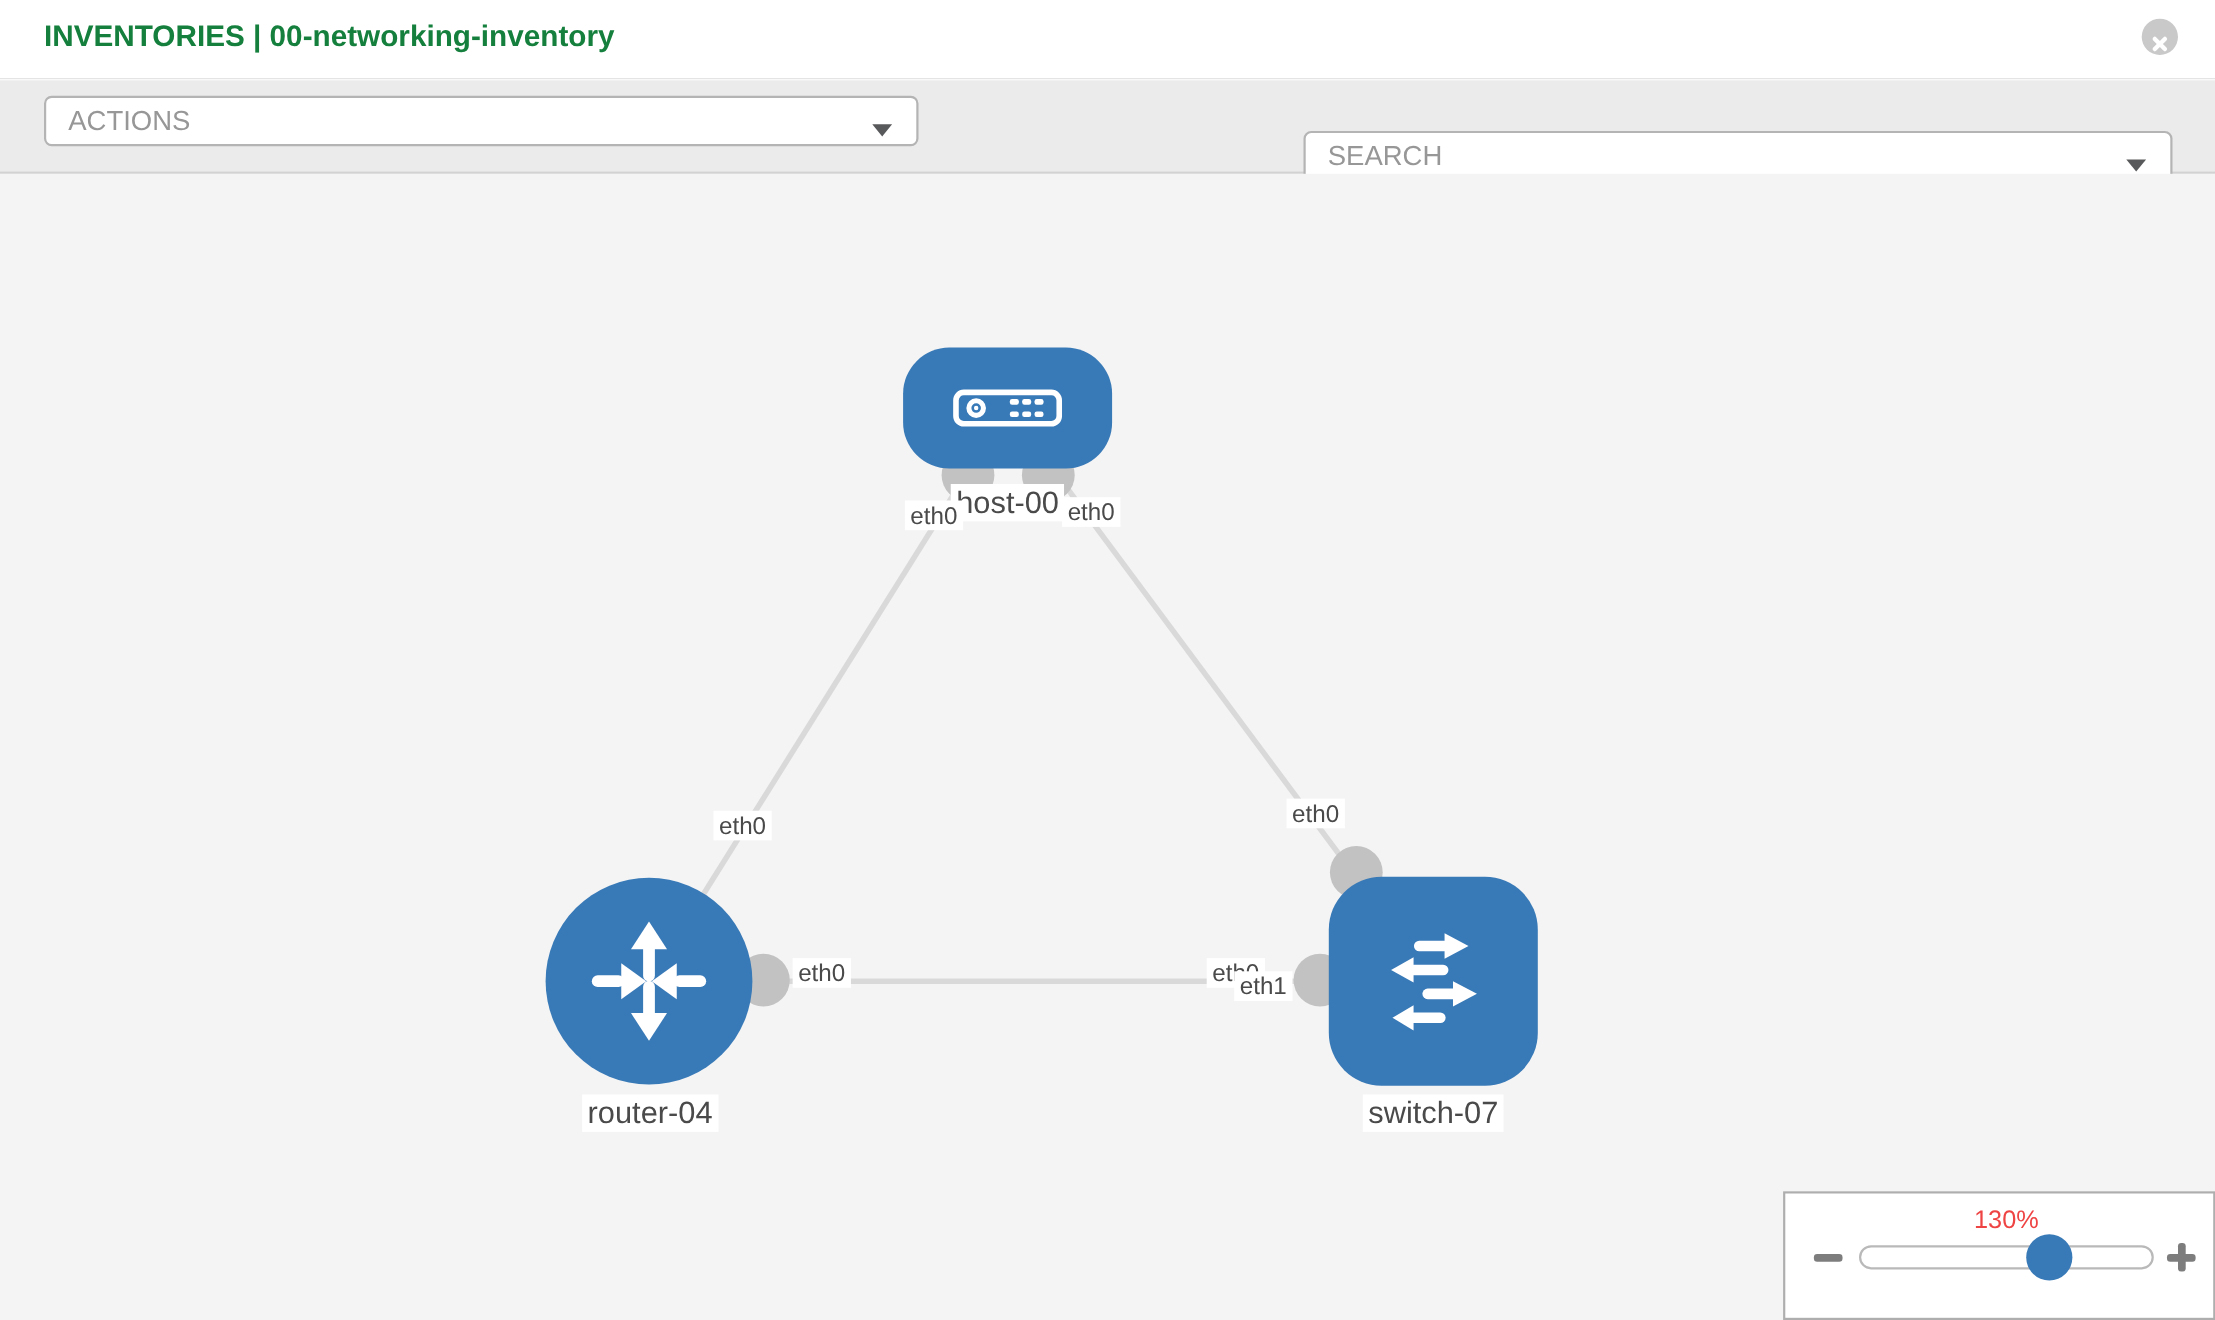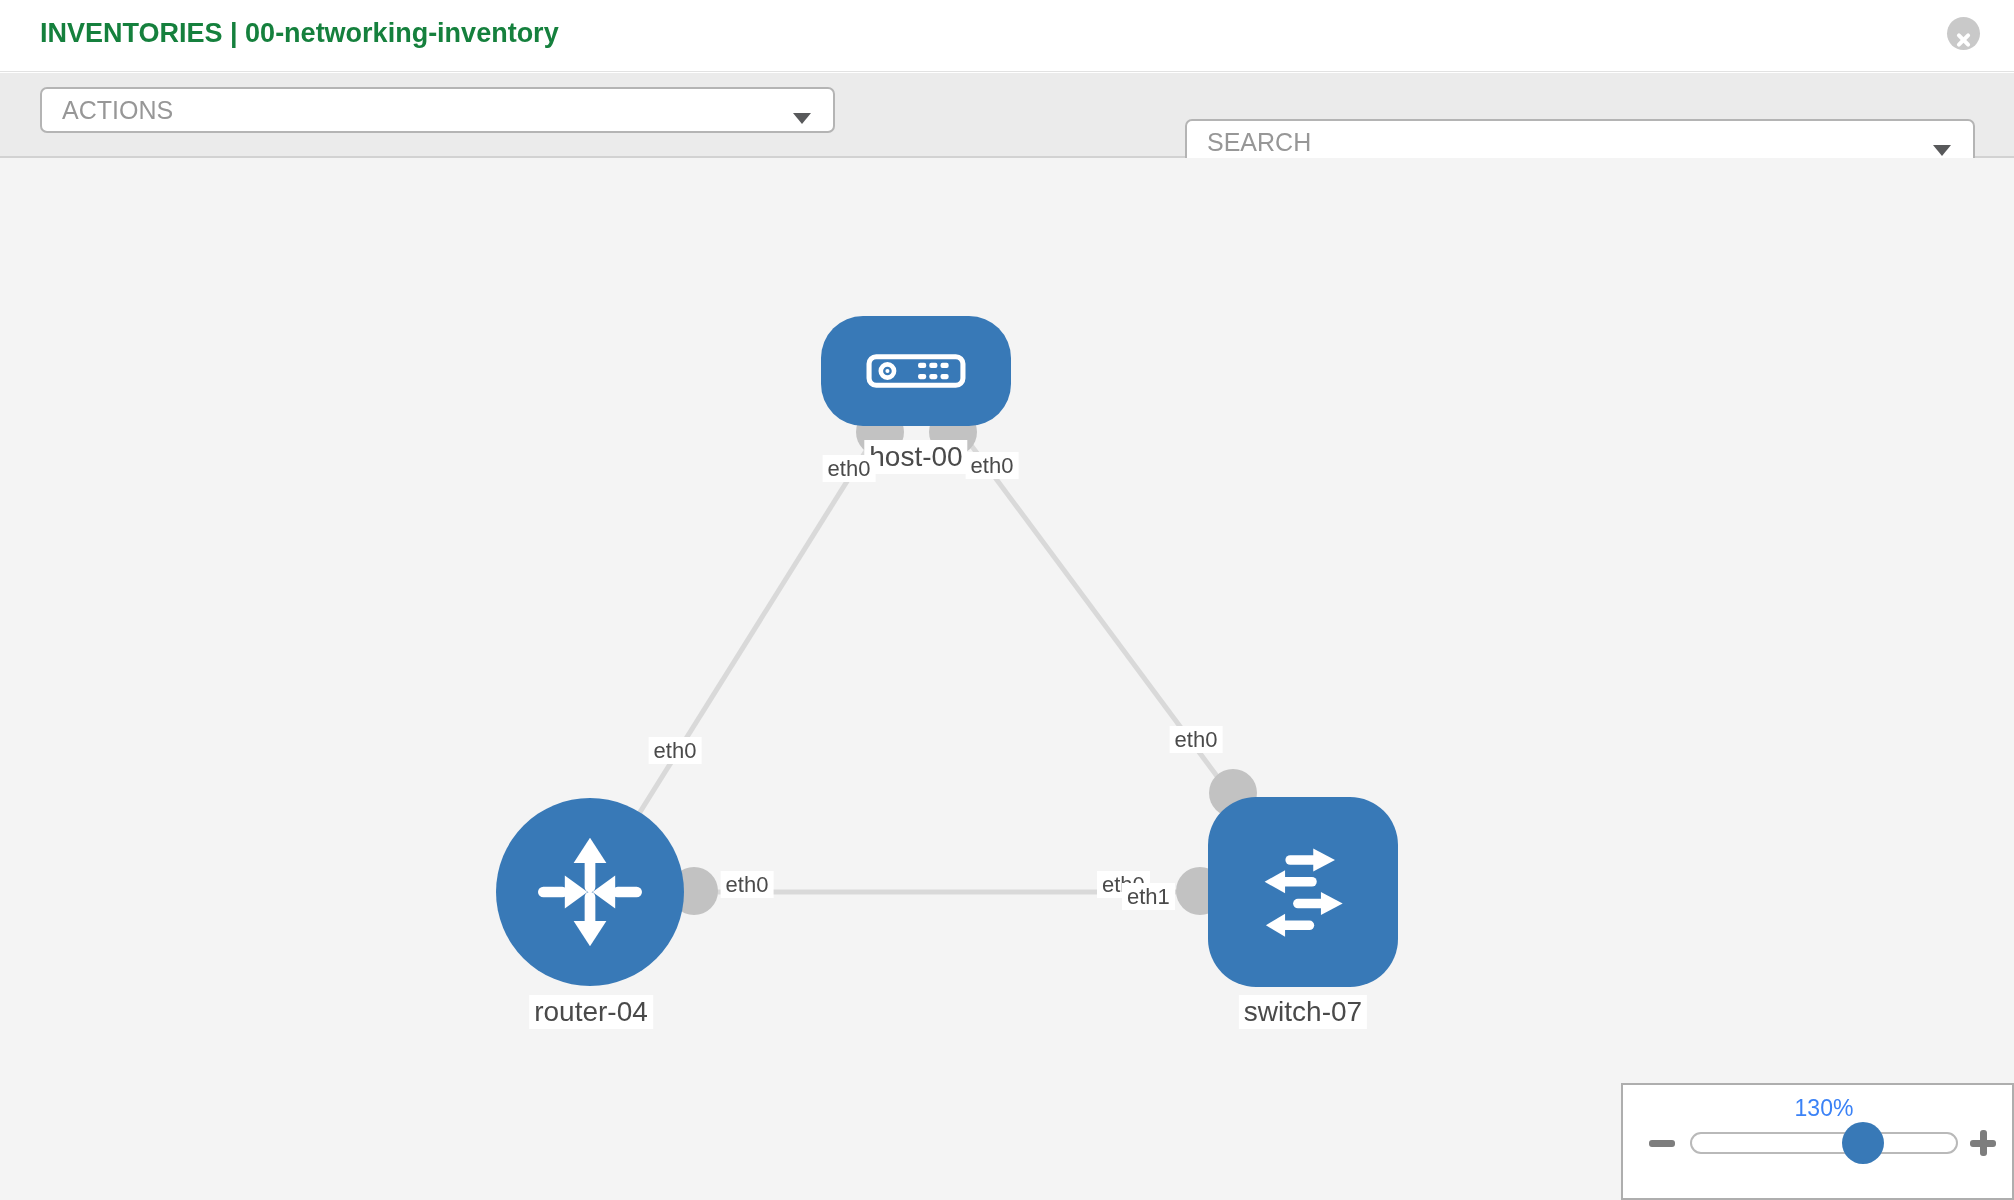--- a/index.html
+++ b/index.html
@@ -48,21 +48,21 @@
   .chip { position:absolute; background:#fff; color:#4a4a4a; line-height:1.15;
           padding:1px 5px; white-space:nowrap; }
   .node-label { font-size:28px; transform:translateX(-50%); }
   .if-label   { font-size:22px; }
   .centered   { transform:translateX(-50%); }
 
   
   .zoom-panel { position:absolute; left:1621px; top:925px; width:393px; height:117px;
                 background:#fff; border:2px solid #aeaeae; }
   .zoom-value { position:absolute; left:67px; top:10px; width:268px;
-                text-align:center; font-size:23px; color:#3b82f6; }
+                text-align:center; font-size:23px; color:#ef4444; }
   .zoom-btn { position:absolute; width:34px; height:34px; cursor:pointer; }
   .zoom-out-btn { left:22px; top:41px; }
   .zoom-in-btn  { left:343px; top:41px; }
   .hbar { position:absolute; left:4px; top:14px; width:26px; height:7px;
           border-radius:3px; background:#7d7d7d; }
   .vbar { position:absolute; left:14px; top:4px; width:7px; height:26px;
           border-radius:3px; background:#7d7d7d; }
   .zoom-track { position:absolute; left:67px; top:47px; width:268px; height:22px;
                 border:2px solid #b9b9b9; border-radius:12px; background:#fff;
                 cursor:pointer; }

